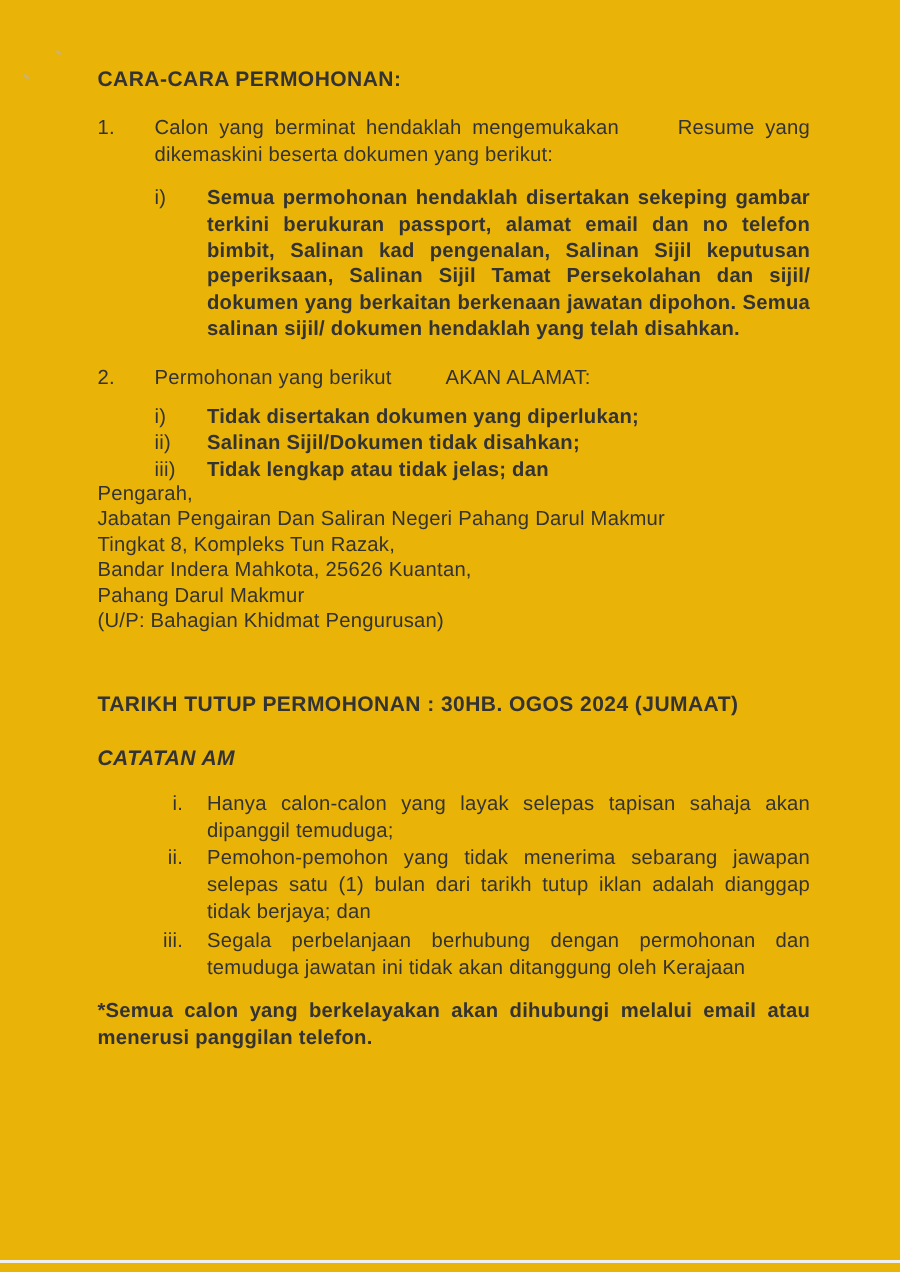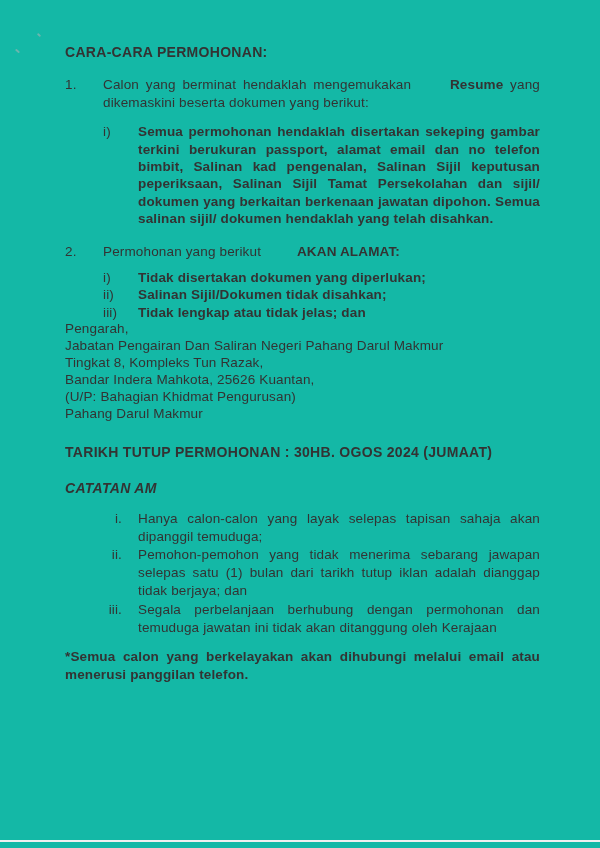--- a/index.html
+++ b/index.html
@@ -6,21 +6,21 @@
   html, body { width: 600px; height: 848px; }
   body {
     background: #ffffff;
     font-family: "Liberation Sans", sans-serif;
     overflow: hidden;
   }
   .page {
     position: relative;
     width: 600px;
     height: 848px;
-    background: #14b8a6;
+    background: #eab308;
     color: #333333;
     font-size: 13.5px;
     line-height: 17.4px;
     letter-spacing: 0.15px;
   }
   
   .artifact {
     position: absolute;
     background: #b5b5b5;
     opacity: 0.55;
@@ -40,33 +40,33 @@
     left: 65px;
     top: 44px;
     width: 475px;
   }
   .heading {
     font-weight: bold;
     font-size: 14px;
     letter-spacing: 0.3px;
   }
   .title { margin-bottom: 15px; }
-  b { font-weight: bold; padding-left: 32px; }
+  b { font-weight: normal; padding-left: 32px; }
   .num-item { display: flex; }
   .num-marker { width: 38px; flex: none; }
   .num-body { flex: 1; text-align: justify; }
   .item1 { margin-bottom: 12px; }
   .sub-item { display: flex; margin-left: 38px; }
   .sub-marker { width: 35px; flex: none; }
   .sub-body { flex: 1; text-align: justify; font-weight: bold; }
   .sub-para { margin-bottom: 15px; }
   .item2 { margin-bottom: 9px; }
   .section-alamat { margin-top: 42px; margin-bottom: 13px; }
   .address-block { font-weight: normal; line-height: 16.9px; }
-  .closing-date { margin-top: 21px; }
+  .closing-date { margin-top: 38px; }
   .section-catatan { margin-top: 19px; font-style: italic; }
   .notes-list { margin-top: 12px; line-height: 18.2px; }
   .note-item { display: flex; }
   .note-marker { width: 73px; flex: none; text-align: right; padding-right: 16px; }
   .note-body { flex: 1; text-align: justify; }
   .footnote {
     margin-top: 11px;
     font-weight: bold;
     text-align: justify;
     line-height: 17.8px;
@@ -113,22 +113,22 @@
         <p class="sub-body">Tidak lengkap atau tidak jelas; dan</p>
       </div>
     </div>
 
 
     <div class="address-block">
       <div>Pengarah,</div>
       <div>Jabatan Pengairan Dan Saliran Negeri Pahang Darul Makmur</div>
       <div>Tingkat 8, Kompleks Tun Razak,</div>
       <div>Bandar Indera Mahkota, 25626 Kuantan,</div>
+      <div>Pahang Darul Makmur</div>
       <div>(U/P: Bahagian Khidmat Pengurusan)</div>
-      <div>Pahang Darul Makmur</div>
     </div>
 
     <div class="heading closing-date">TARIKH TUTUP PERMOHONAN : 30HB. OGOS 2024 (JUMAAT)</div>
 
     <div class="heading section-catatan">CATATAN AM</div>
 
     <div class="notes-list">
       <div class="note-item">
         <span class="note-marker">i.</span>
         <p class="note-body">Hanya calon-calon yang layak selepas tapisan sahaja akan dipanggil temuduga;</p>

